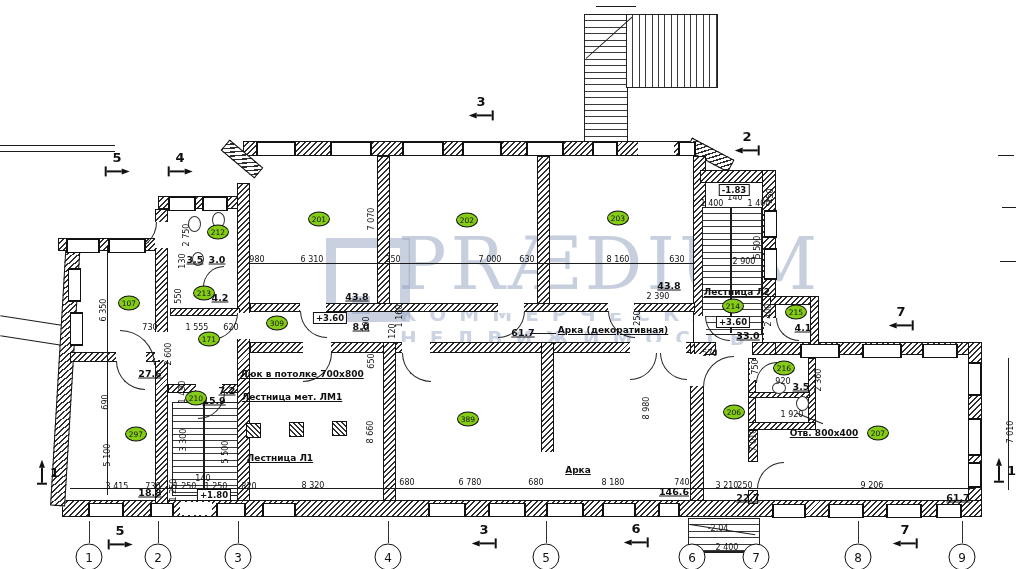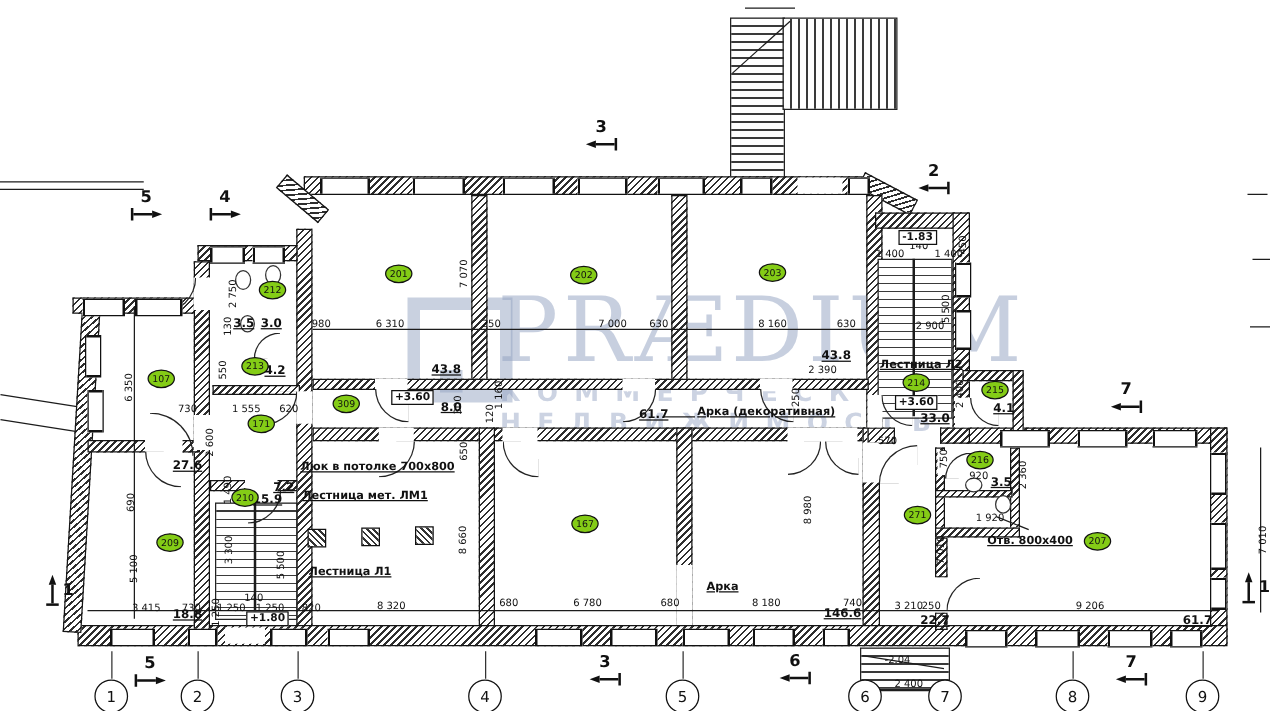--- a/index.html
+++ b/index.html
@@ -296,25 +296,25 @@
     <span class="lbl" style="left: 578px; top: 470px;">Арка</span>
     <span class="lbl" style="left: 824px; top: 433px;">Отв. 800х400</span>
     <span class="elev" style="left: 330px; top: 318px;">+3.60</span>
     <span class="elev" style="left: 733px; top: 322px;">+3.60</span>
     <span class="elev" style="left: 214px; top: 495px;">+1.80</span>
     <span class="elev" style="left: 734px; top: 190px;">-1.83</span>
     <span class="roomtag" style="left: 319px; top: 219px;">201</span>
     <span class="roomtag" style="left: 467px; top: 220px;">202</span>
     <span class="roomtag" style="left: 618px; top: 218px;">203</span>
     <span class="roomtag" style="left: 277px; top: 323px;">309</span>
-    <span class="roomtag" style="left: 468px; top: 419px;">167</span>
-    <span class="roomtag" style="left: 734px; top: 412px;">271</span>
+    <span class="roomtag" style="left: 468px; top: 419px;">389</span>
+    <span class="roomtag" style="left: 734px; top: 412px;">206</span>
     <span class="roomtag" style="left: 878px; top: 433px;">207</span>
     <span class="roomtag" style="left: 129px; top: 303px;">107</span>
-    <span class="roomtag" style="left: 136px; top: 434px;">209</span>
+    <span class="roomtag" style="left: 136px; top: 434px;">297</span>
     <span class="roomtag" style="left: 196px; top: 398px;">210</span>
     <span class="roomtag" style="left: 209px; top: 339px;">171</span>
     <span class="roomtag" style="left: 218px; top: 232px;">212</span>
     <span class="roomtag" style="left: 204px; top: 265px; margin-top: 28px;">213</span>
     <span class="roomtag" style="left: 733px; top: 306px;">214</span>
     <span class="roomtag" style="left: 796px; top: 312px;">215</span>
     <span class="roomtag" style="left: 784px; top: 368px;">216</span>
     <span class="axis" style="left: 89px; top: 557px;">1</span>
     <div class="axis-lead" style="left: 89px; top: 521px;"></div>
     <span class="axis" style="left: 158px; top: 557px;">2</span>

